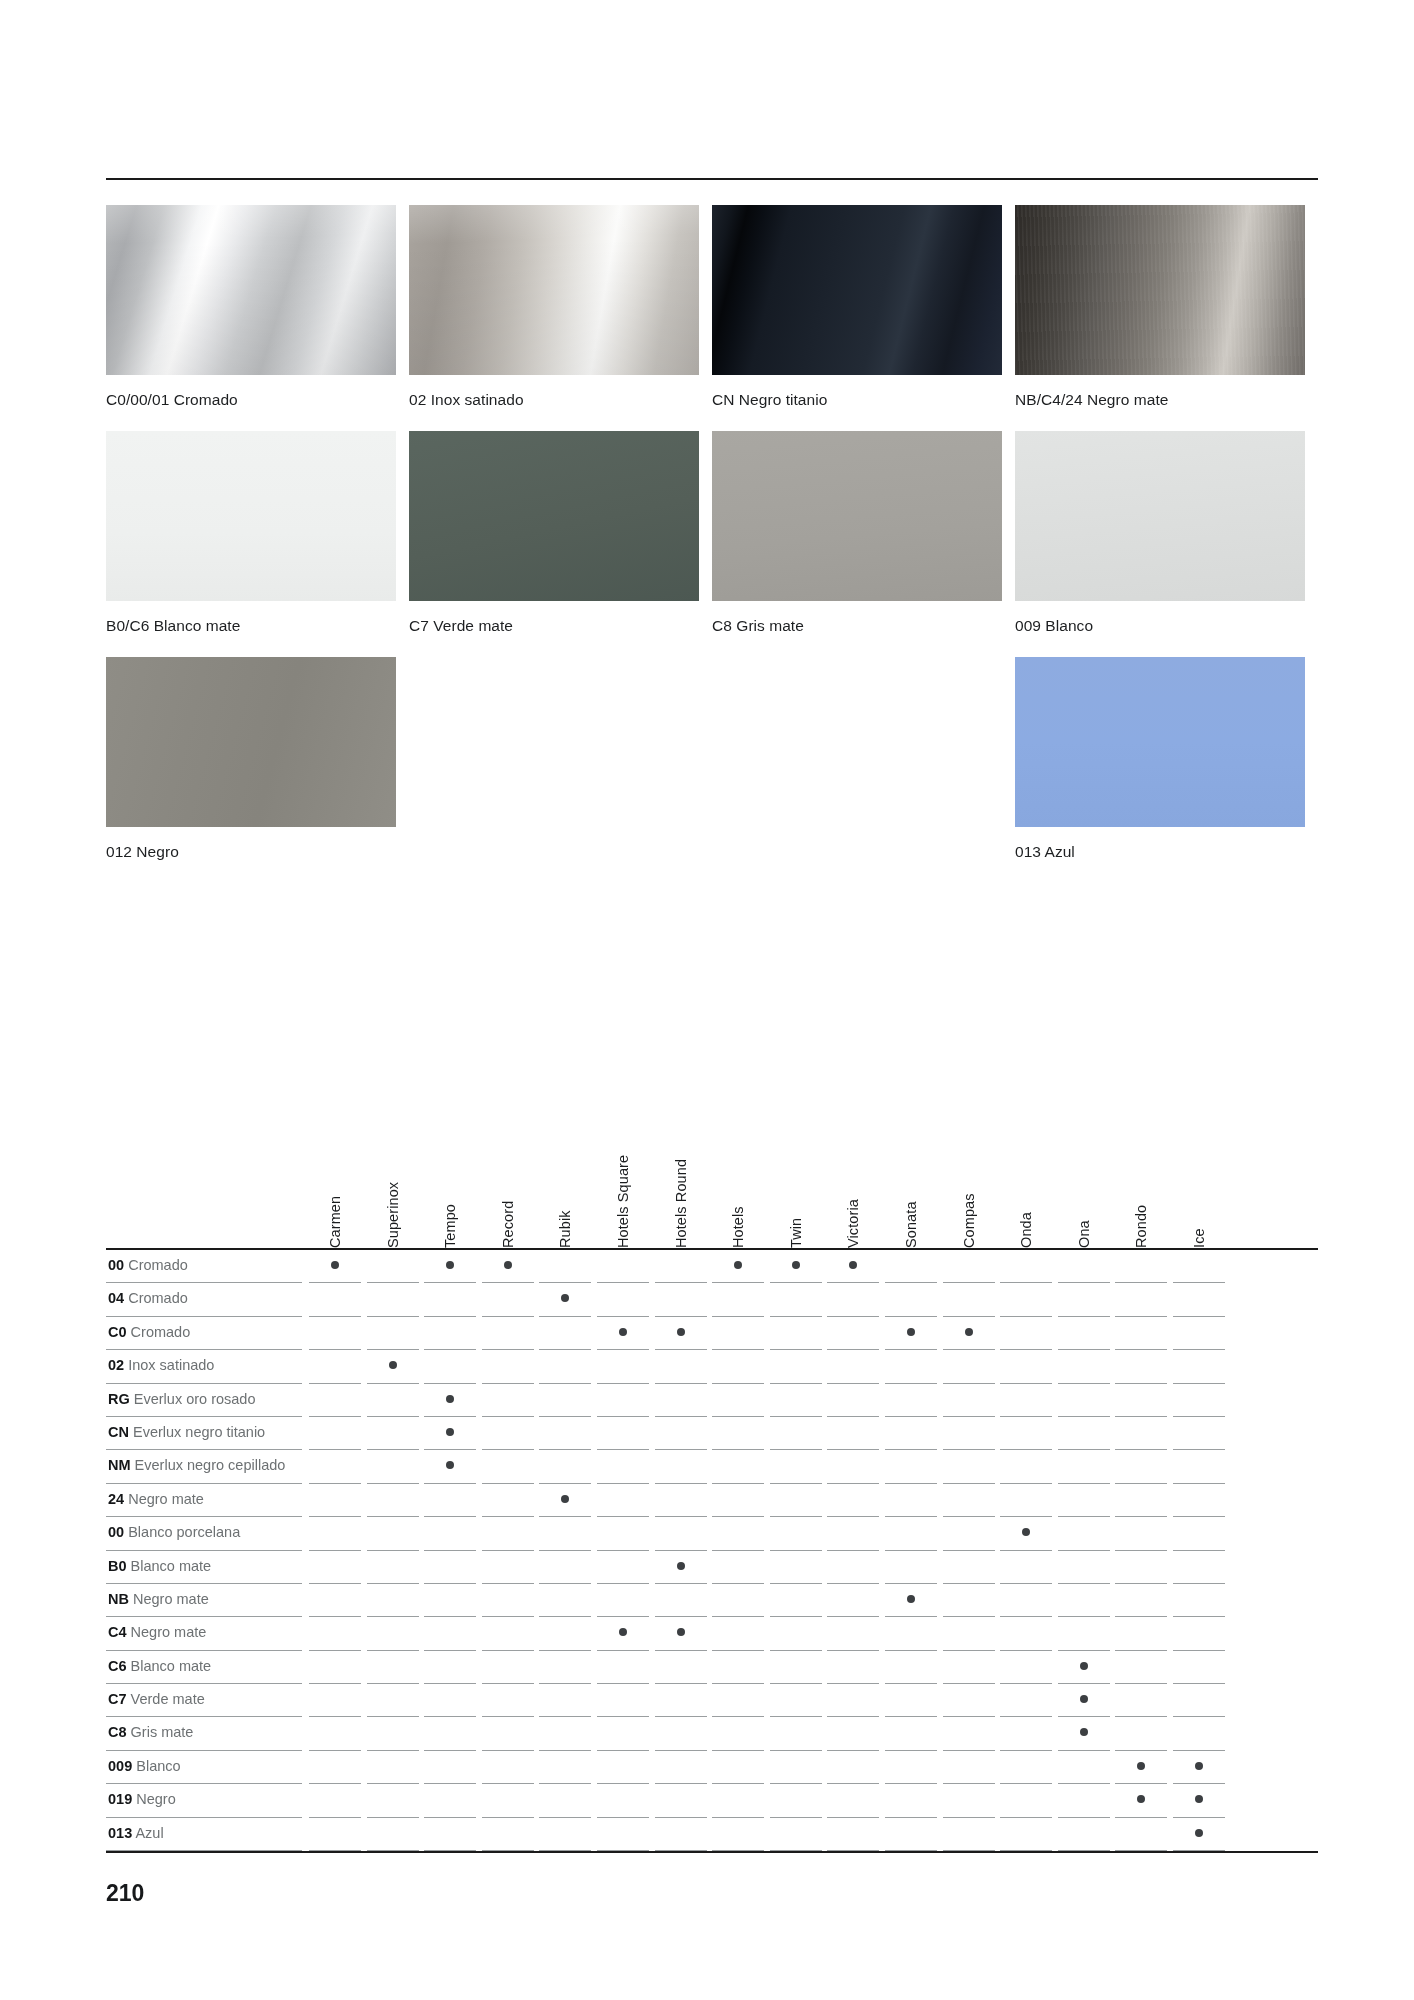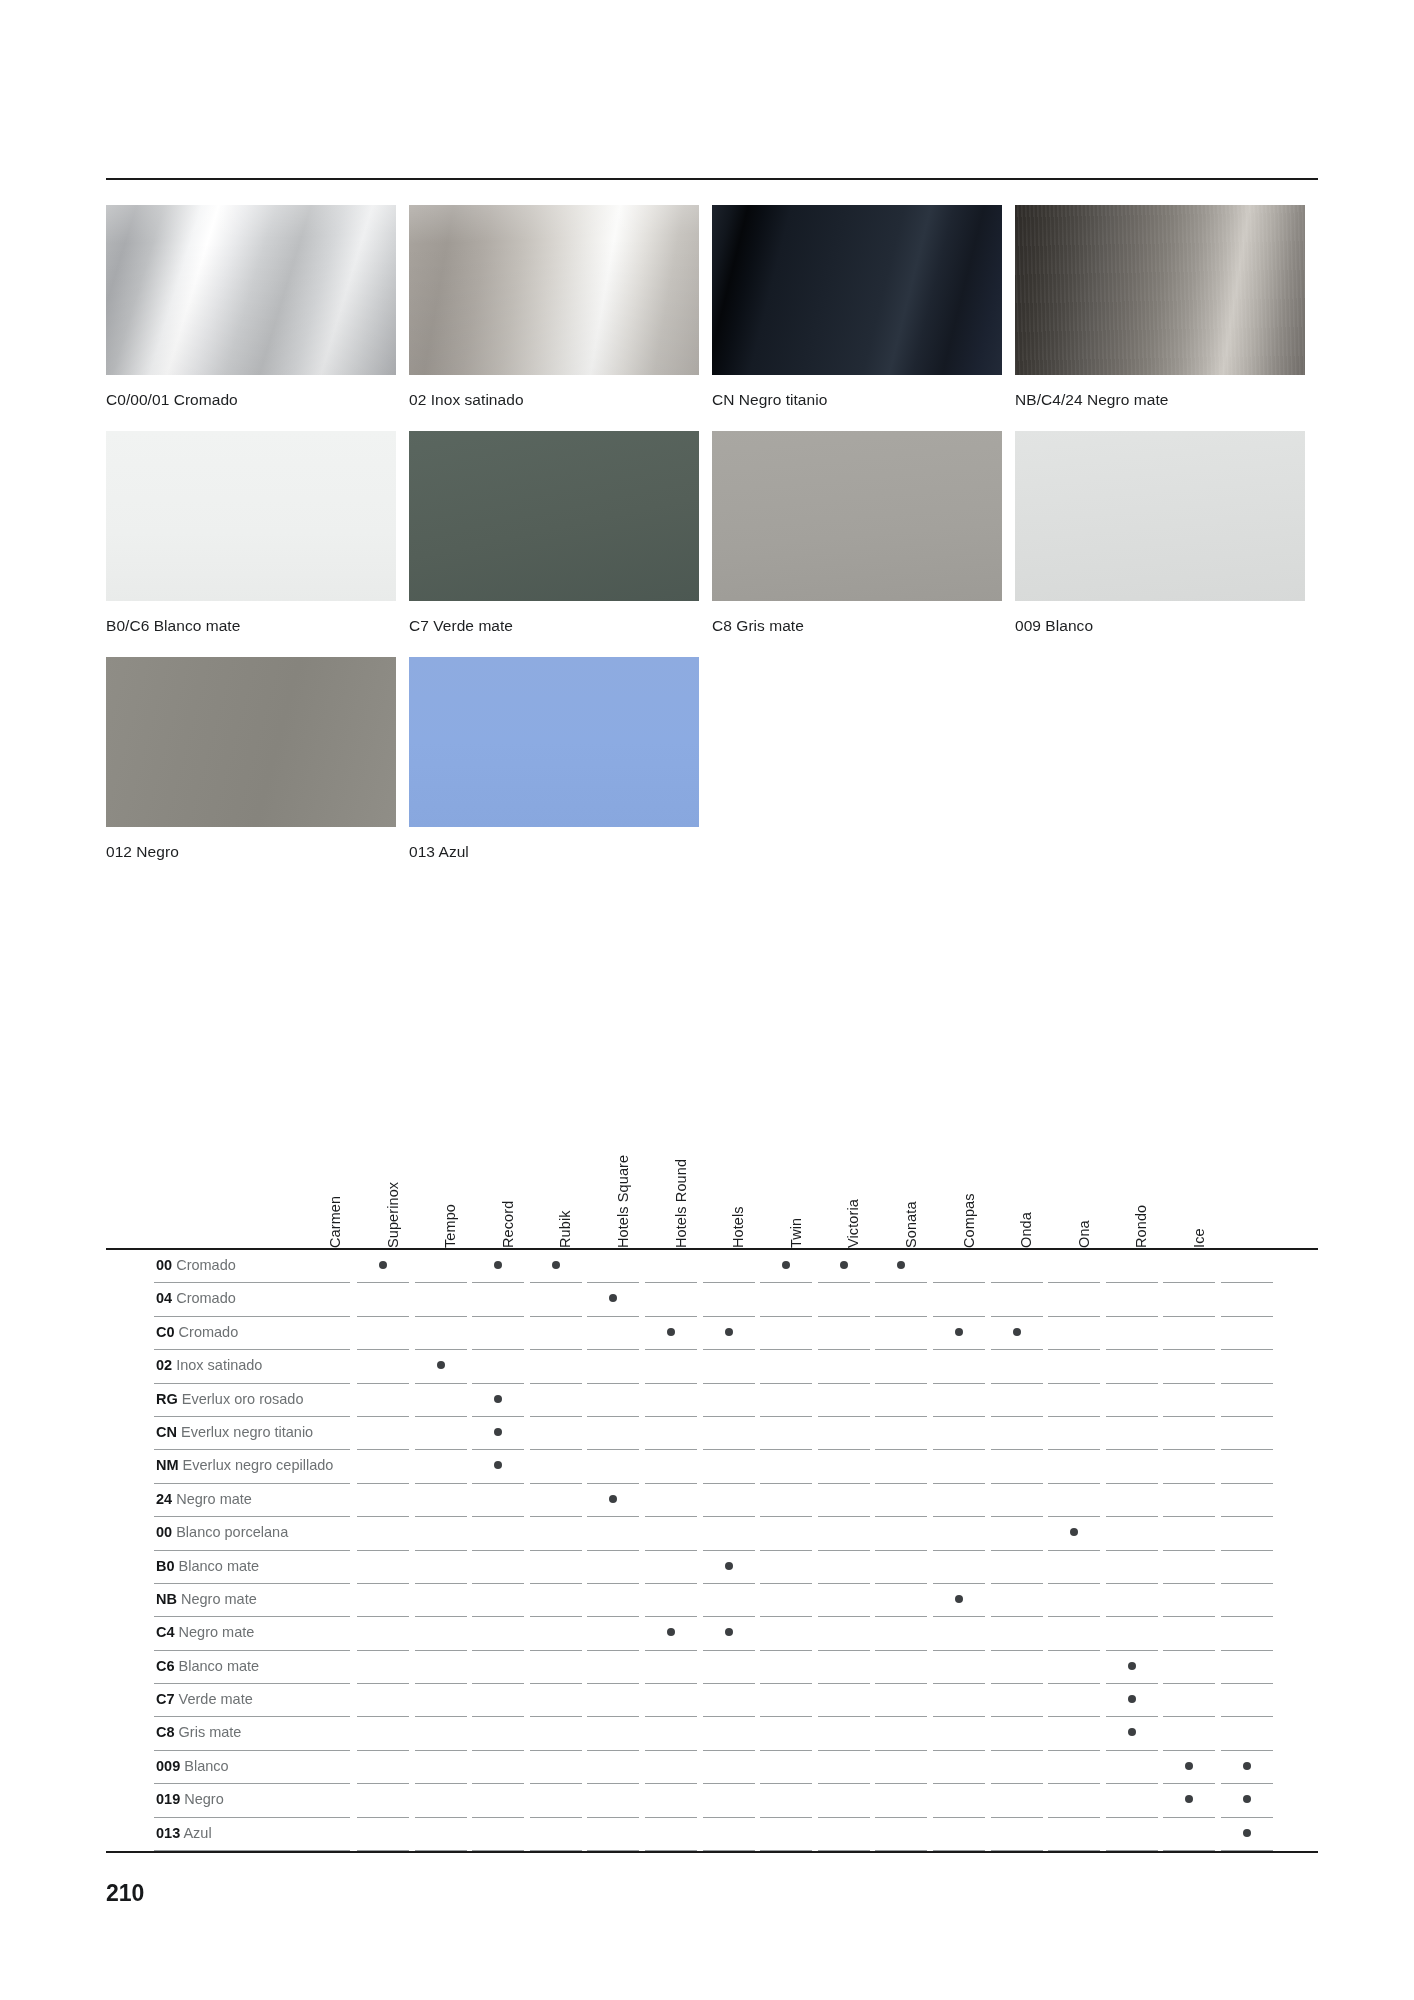--- a/index.html
+++ b/index.html
@@ -39,20 +39,21 @@
   }
 
   
   .swatch-grid {
     position: absolute;
     left: 106px;
     top: 205px;
     width: 1212px;
     display: flex;
     flex-wrap: wrap;
+    justify-content: space-between;
   }
   .swatch-cell {
     width: 303px;
     margin-bottom: 22px;
   }
   .swatch-box {
     width: 290px;
     height: 170px;
     position: relative;
     overflow: hidden;
@@ -183,21 +184,20 @@
   }
   .head-rule {
     width: 1212px;
     height: 2px;
     background: #1a1a1a;
   }
   .mrow {
     position: relative;
     height: 33.4px;
     width: 1212px;
-    margin-left: 48px;
   }
   .mrow .rowlabel {
     position: absolute;
     left: 2px;
     top: 7px;
     font-size: 14.5px;
     color: #6d7173;
     white-space: nowrap;
   }
   .mrow .rowlabel b {

